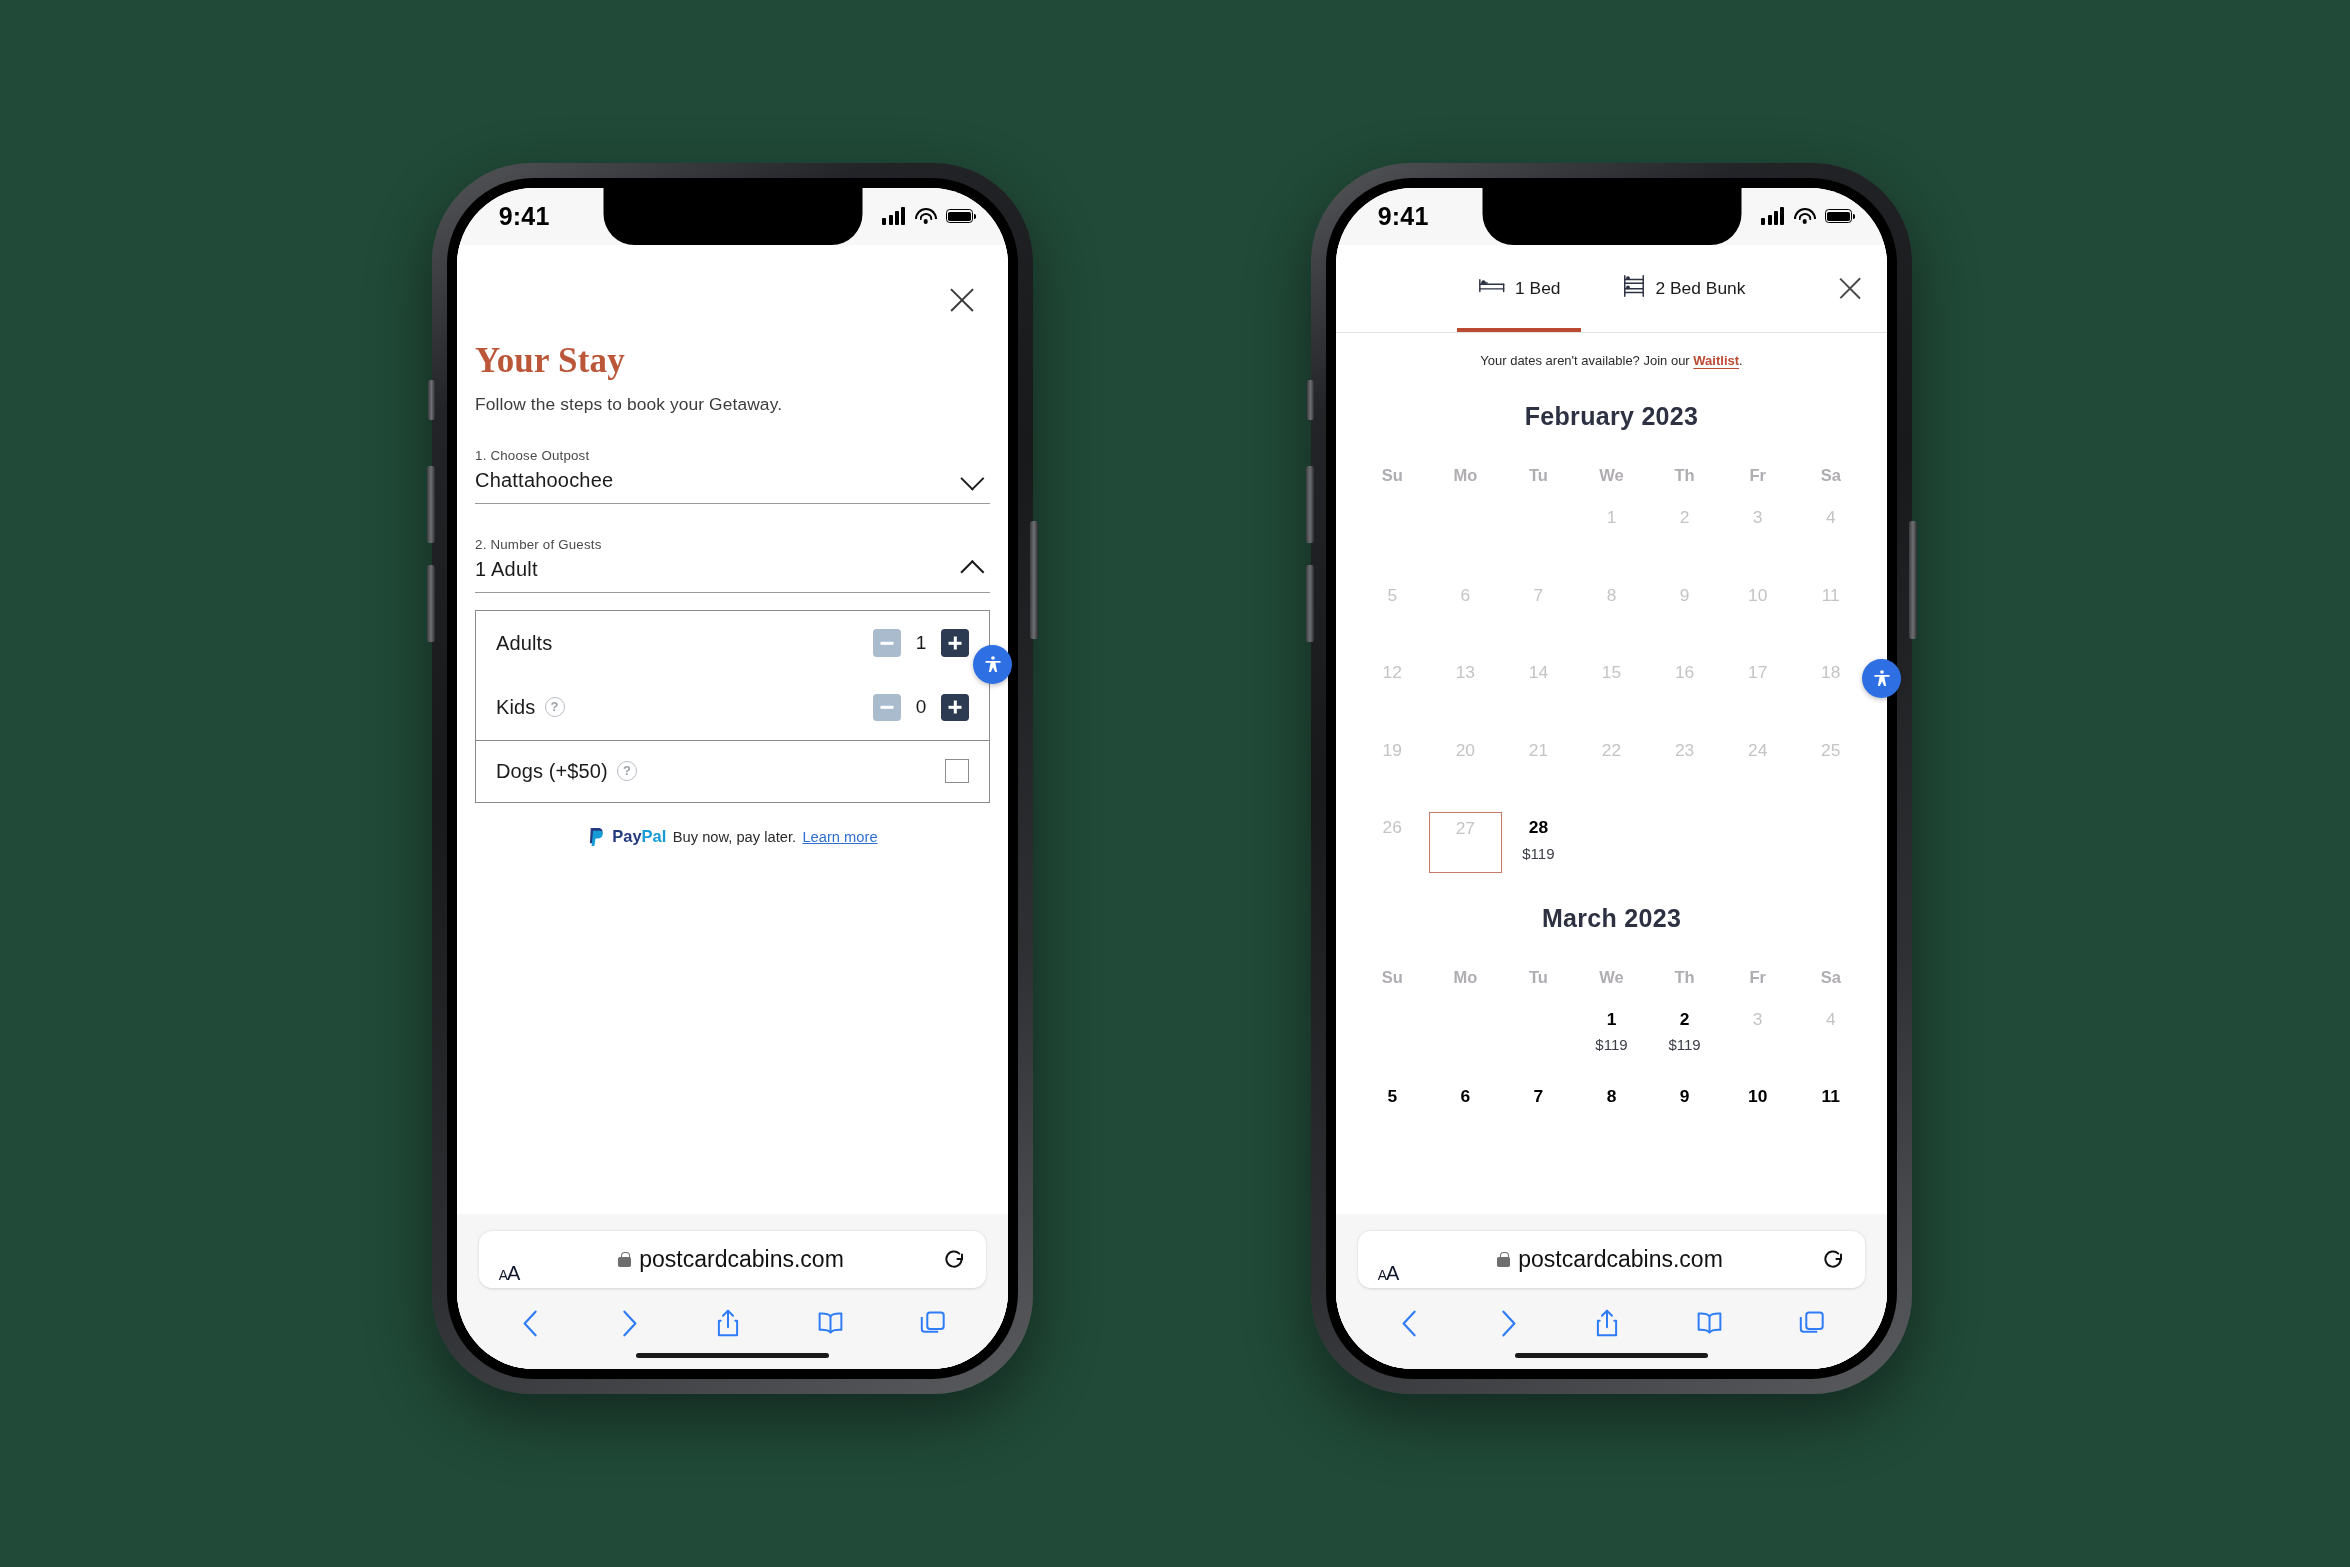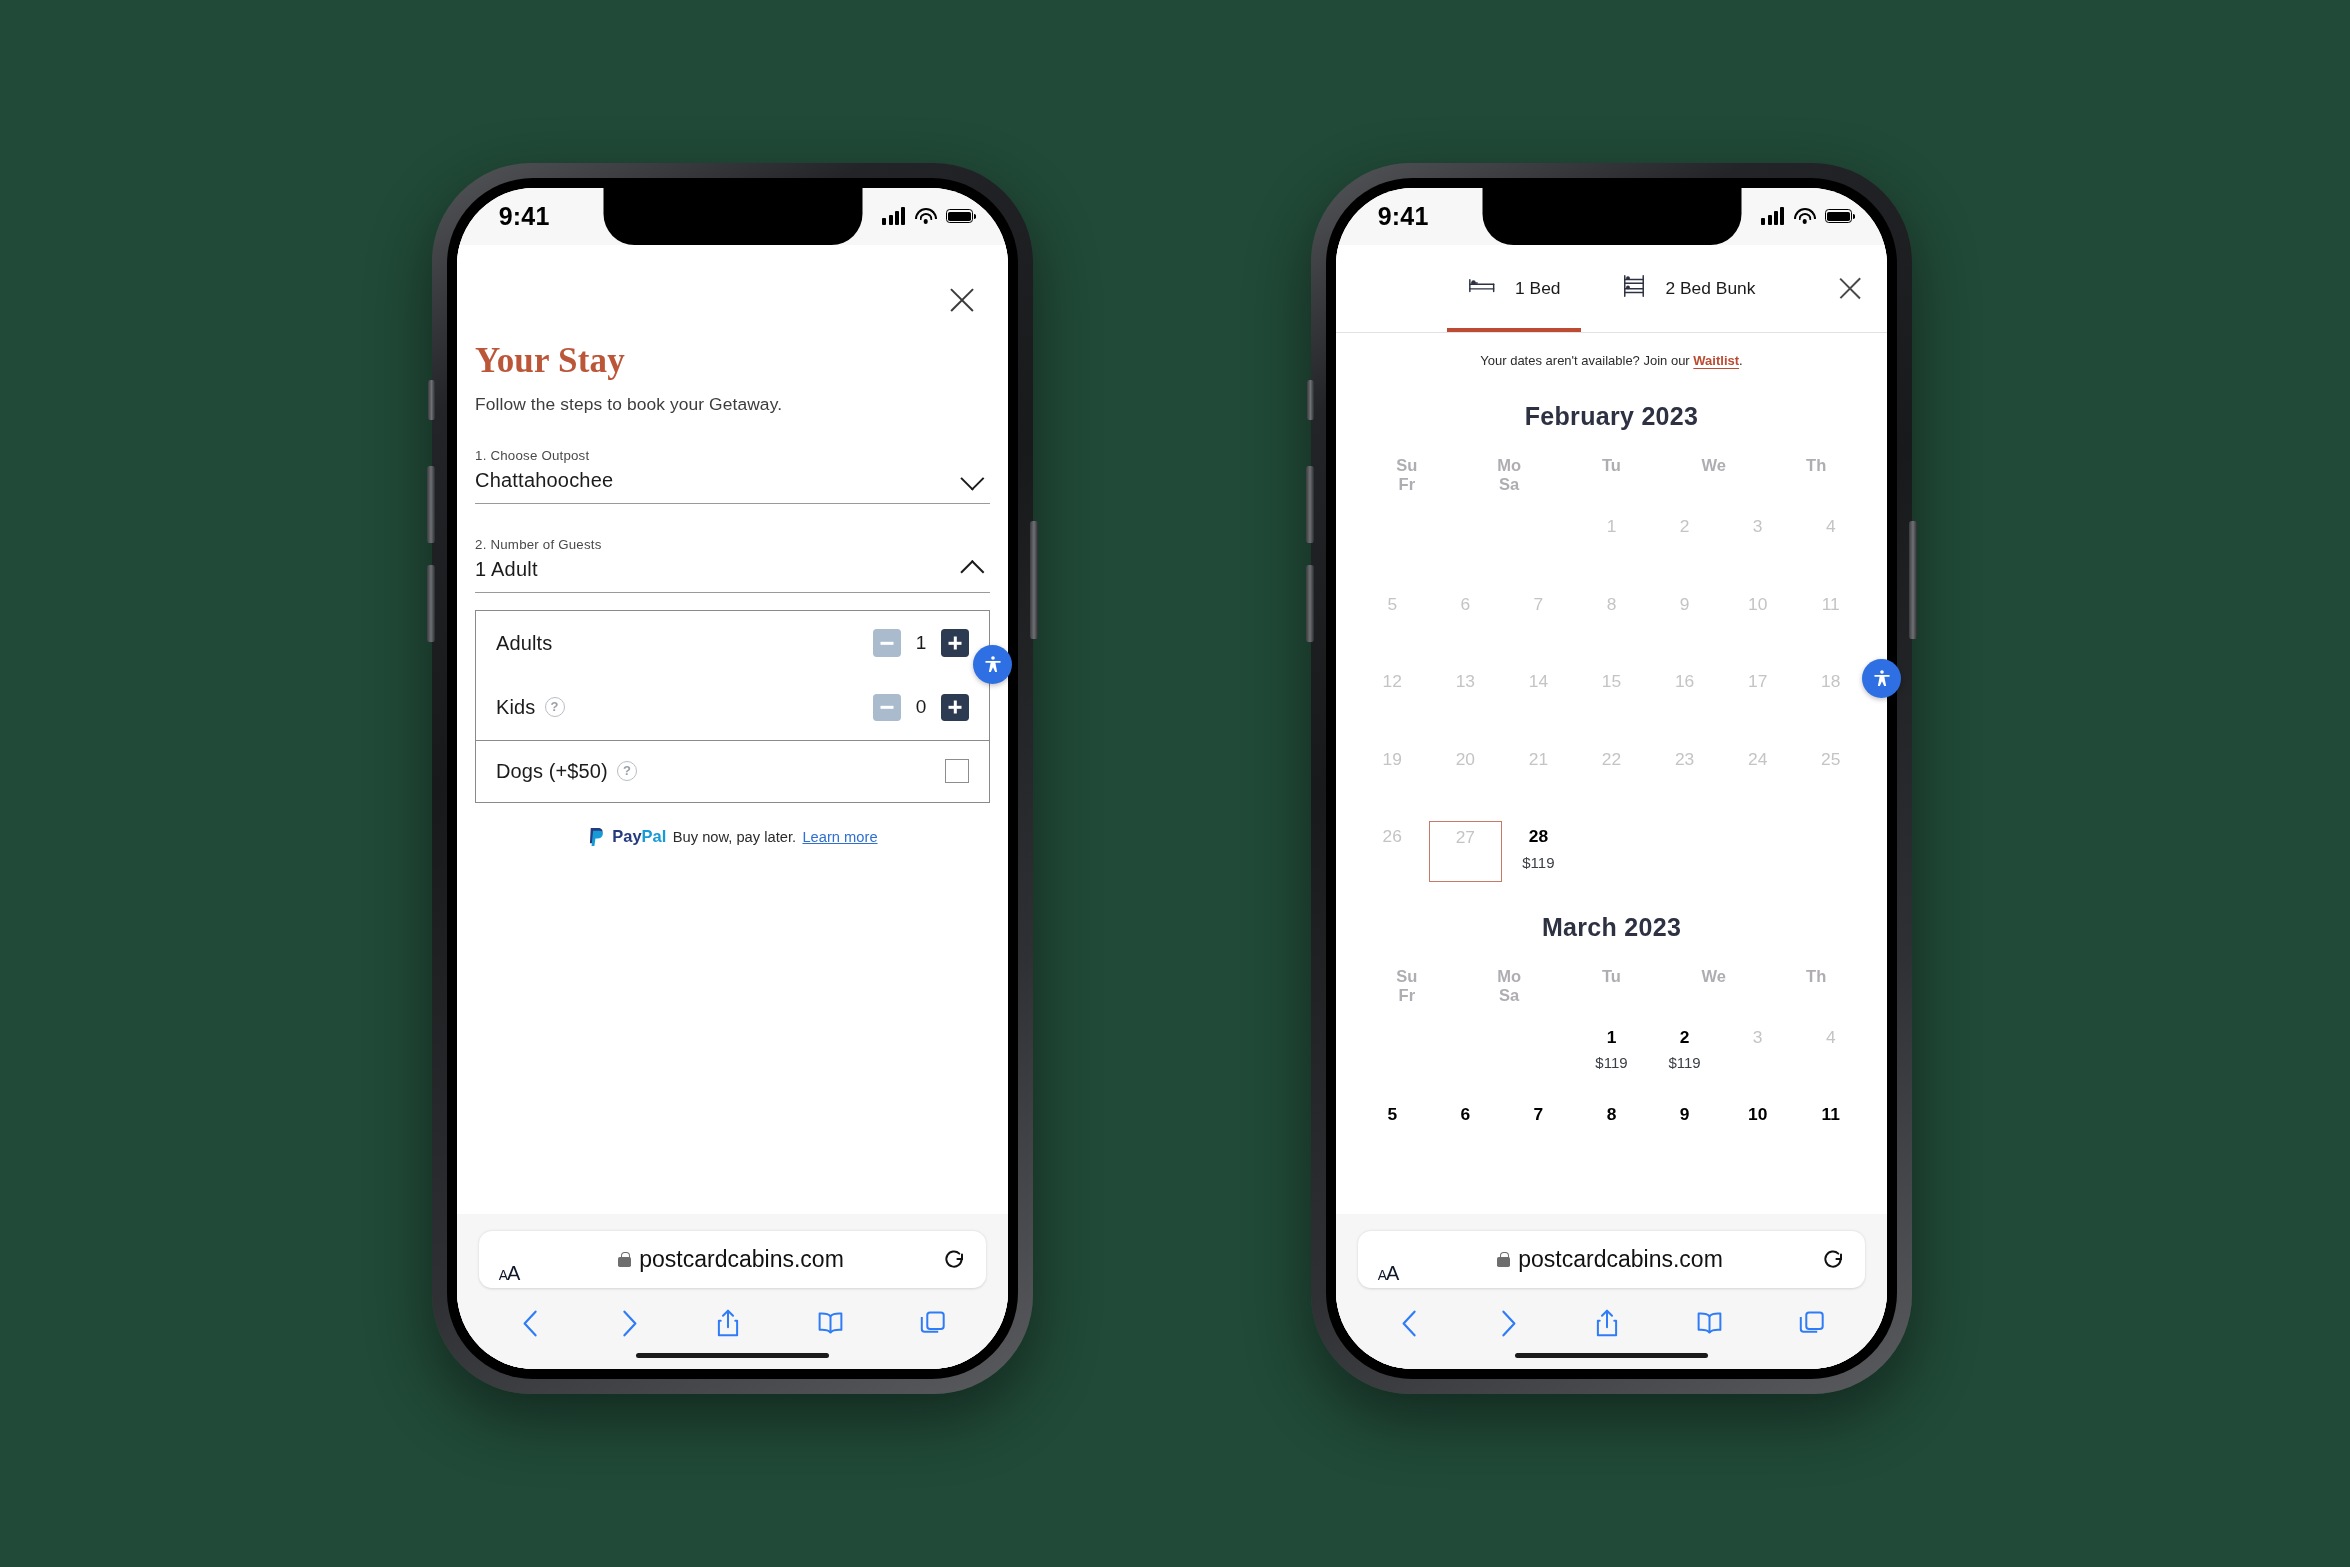--- a/index.html
+++ b/index.html
@@ -150,42 +150,42 @@
   .pp-mark { display:flex; align-items:center; }
   .pp-name { font-weight: bold; font-size: 16.5px; }
   .pp-name .pp1 { color: #253b80; } .pp-name .pp2 { color: #179bd7; }
   .pp-learn { color: #2f6fd0; text-decoration: underline; }
 
   
   .tabbar {
     position: relative; display: flex; align-items: center; justify-content: center;
     gap: 50px; height: 88px; border-bottom: 1.4px solid #e2e2e2;
   }
-  .tab { display: flex; align-items: center; gap: 20px; font-size: 17.4px; color: #1b1b1b;
+  .tab { display: flex; align-items: center; gap: 10px; font-size: 17.4px; color: #1b1b1b;
          height: 88px; padding: 0 5.5px; cursor: pointer; position: relative; }
   .tab.active::after {
     content:''; position:absolute; left:-14.7px; right:-14.7px; bottom:0; height: 4.6px; background:#bb4b32;
   }
   .bed-icon, .bunk-icon { display:block; }
   .close-x2 { position: absolute; right: 24px; top: 50%; transform: translateY(-50%);
               width: 27.5px; height: 27.5px; cursor:pointer; }
   .close-x2::before, .close-x2::after {
     content:''; position:absolute; left:50%; top:50%; width: 27.5px; height: 1.7px; background:#4a4a4a;
   }
   .close-x2::before { transform: translate(-50%,-50%) rotate(45deg); }
   .close-x2::after  { transform: translate(-50%,-50%) rotate(-45deg); }
 
   .waitline { text-align: center; font-size: 13px; color: #2b2b2b; padding: 20px 0 3.7px; }
   .waitline a { color: #bb4b32; font-weight: bold; text-decoration: underline; text-underline-offset: 2.8px; }
 
   .month-title {
     text-align: center; font-size: 25px; font-weight: bold; color: #2d3142;
     letter-spacing: 0.3px; margin-top: 31px;
   }
-  .dow { display: grid; grid-template-columns: repeat(5,1fr); margin-top: 25px; padding: 0 20px; }
+  .dow { display: grid; grid-template-columns: repeat(7,1fr); margin-top: 35px; padding: 0 20px; }
   .dow span { text-align:center; font-size: 16.5px; font-weight: bold; color: #b0adb2; }
   .weeks { padding: 0 20px; }
   .week { display: grid; grid-template-columns: repeat(7,1fr); margin-top: 16.5px; }
   .cell { height: 61px; display:flex; flex-direction: column; align-items:center; justify-content:flex-start;
           padding-top: 5.5px; position: relative; }
   .cell .num { font-size: 17.4px; color: #c4c4c4; }
   .cell.avail .num { color: #000000; font-weight: bold; }
   .cell .price { font-size: 15px; color: #3b3e46; margin-top: 6.4px; }
   .cell.outlined { border: 1.7px solid #c77a68; }
   .cell.empty { }

